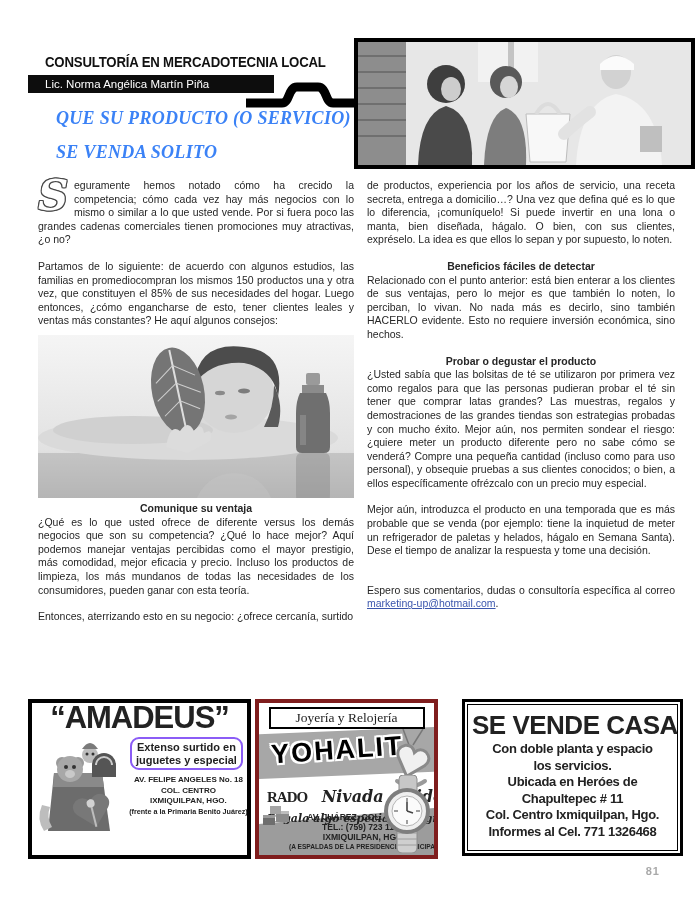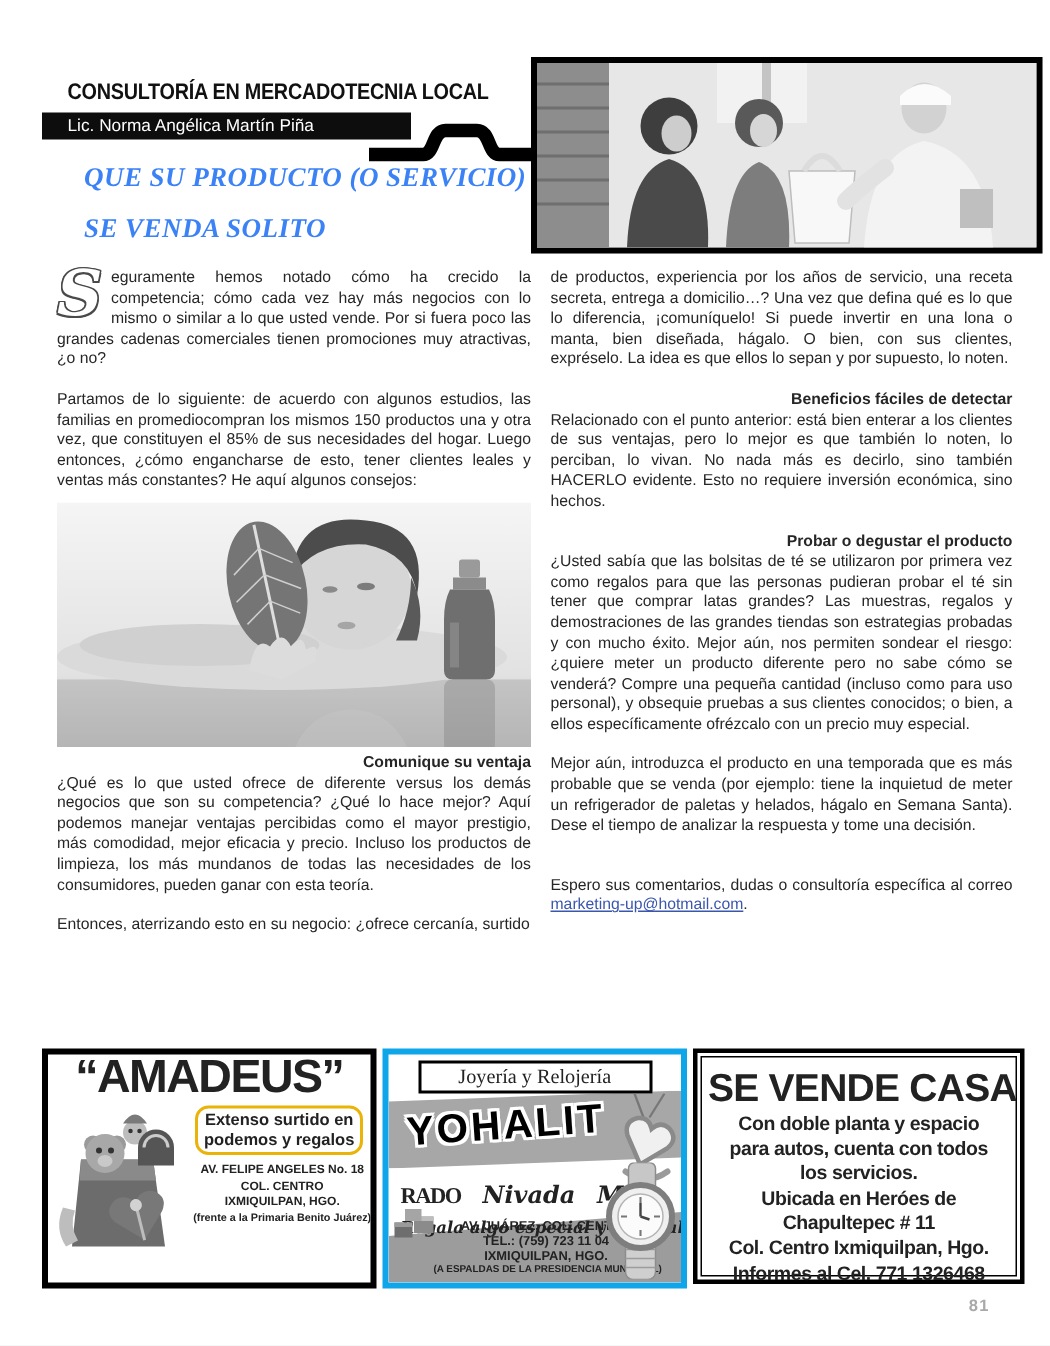--- a/index.html
+++ b/index.html
@@ -20,42 +20,42 @@
   .art-title{position:absolute;left:56px;width:305px;font-family:"Liberation Serif",serif;
              font-style:italic;font-weight:bold;font-size:18px;color:#3b82f6;letter-spacing:.3px;white-space:nowrap;}
   .t1{top:108px;} .t2{top:142px;}
 
   
   .col{position:absolute;top:179px;font-size:10.5px;line-height:13.6px;text-align:justify;color:#262626;}
   .col1{left:38px;width:316px;}
   .col2{left:367px;width:308px;}
   .col p{margin:0;}
   .gap{height:13px;}
-  .h{font-weight:bold;text-align:right;}
+  .h{font-weight:bold;text-align:center;}
   .dropcap{float:left;font-family:"DejaVu Serif",serif;font-style:italic;font-weight:bold;
            font-size:42px;line-height:34px;width:36px;color:#fff;
            text-shadow:1px 0 0 #4a4a4a,-1px 0 0 #4a4a4a,0 1px 0 #4a4a4a,0 -1px 0 #4a4a4a,
                        1px 1px 0 #4a4a4a,-1px -1px 0 #4a4a4a,1px -1px 0 #4a4a4a,-1px 1px 0 #4a4a4a;}
   .leaf-photo{width:316px;height:163px;margin:7px 0 4px;}
   .leaf-photo svg{display:block;width:100%;height:100%;}
   .email{color:#3b56ad;text-decoration:underline;cursor:pointer;}
 
   
   .ad{position:absolute;top:699px;box-sizing:border-box;background:#fff;}
   .ad1{left:28px;width:223px;height:160px;border:4px solid #000;overflow:hidden;}
-  .ad2{left:255px;width:203px;height:160px;border:4px solid #0ea5e9;overflow:hidden;}
+  .ad2{left:255px;width:183px;height:160px;border:4px solid #7f1d1d;overflow:hidden;}
   .ad3{left:462px;width:221px;height:157px;border:3px solid #000;padding:2px;}
   .ad3-inner{border:1px solid #000;height:100%;box-sizing:border-box;text-align:center;padding:3px 4px;}
 
   .a1-l1{font-size:19px;font-weight:bold;text-align:center;letter-spacing:1.5px;margin-top:2px;white-space:nowrap;}
   .a1-l2{font-size:31px;font-weight:900;text-align:center;letter-spacing:-1px;line-height:30px;white-space:nowrap;}
   .a1-row{display:flex;margin-top:2px;}
   .a1-img{width:96px;height:104px;flex:0 0 auto;}
   .a1-right{flex:1;text-align:center;padding-right:3px;}
-  .bubble{border:2px solid #eab308;border-radius:9px;padding:2px 4px;margin:2px 6px 5px 2px;
+  .bubble{border:2px solid #8b5cf6;border-radius:9px;padding:2px 4px;margin:2px 6px 5px 2px;
           font-weight:bold;font-size:11px;line-height:12.5px;white-space:nowrap;}
   .a1-addr{font-weight:bold;font-size:8px;line-height:10.5px;white-space:nowrap;}
   .a1-addr .small{font-size:7.2px;}
 
   .a2-cat{position:relative;z-index:3;margin:4px auto 0;width:152px;border:2px solid #000;background:#fff;
           font-family:"Liberation Serif",serif;font-size:13.5px;text-align:center;padding:1px 0;white-space:nowrap;}
   .a2-band{position:absolute;left:0;top:24px;width:100%;height:52px;background:#a7a7a7;
            clip-path:polygon(0 14%,100% 0,100% 86%,0 100%);z-index:1;}
   .a2-logo{position:absolute;left:12px;top:32px;z-index:2;font-size:27px;font-weight:900;
            letter-spacing:2px;transform:rotate(-4deg);color:#000;white-space:nowrap;
@@ -230,21 +230,21 @@
         <g transform="rotate(-14 62 82)">
           <path d="M62 92 L46 76 Q40 68 48 62 Q56 58 62 66 Q68 58 76 62 Q84 68 78 76 Z" fill="#787878"></path>
           <line x1="62" y1="64" x2="62" y2="92" stroke="#bdbdbd" stroke-width="2"></line>
           <circle cx="62" cy="68" r="4" fill="#d2d2d2"></circle>
         </g>
         <path d="M10 70 Q4 84 12 96 L20 92 Q14 82 18 72 Z" fill="#bdbdbd"></path>
       </svg>
       <div class="a1-right">
         <div class="bubble">
           <div>Extenso surtido en</div>
-          <div>podemos y regalos</div>
+          <div>juguetes y especial</div>
         </div>
         <div class="a1-addr">
           <div>AV. FELIPE ANGELES No. 18</div>
           <div>COL. CENTRO</div>
           <div>IXMIQUILPAN, HGO.</div>
           <div class="small">(frente a la Primaria Benito Juárez)</div>
         </div>
       </div>
     </div>
   </div>
@@ -299,21 +299,20 @@
       </g>
       <line x1="26" y1="36" x2="26" y2="27" stroke="#444" stroke-width="1.6"></line>
       <line x1="26" y1="36" x2="32" y2="38" stroke="#444" stroke-width="1.6"></line>
     </svg>
   </div>
 
   <div class="ad ad3">
     <div class="ad3-inner">
       <div class="a3-title">SE VENDE CASA</div>
       <div class="a3-line">Con doble planta y espacio</div>
-      <div class="a3-line">para autos, cuenta con todos</div>
       <div class="a3-line">los servicios.</div>
       <div class="a3-line">Ubicada en Heróes de</div>
       <div class="a3-line">Chapultepec # 11</div>
       <div class="a3-line">Col. Centro Ixmiquilpan, Hgo.</div>
       <div class="a3-line">Informes al Cel. 771 1326468</div>
     </div>
   </div>
 
   <div class="pagenum">81</div>
 

